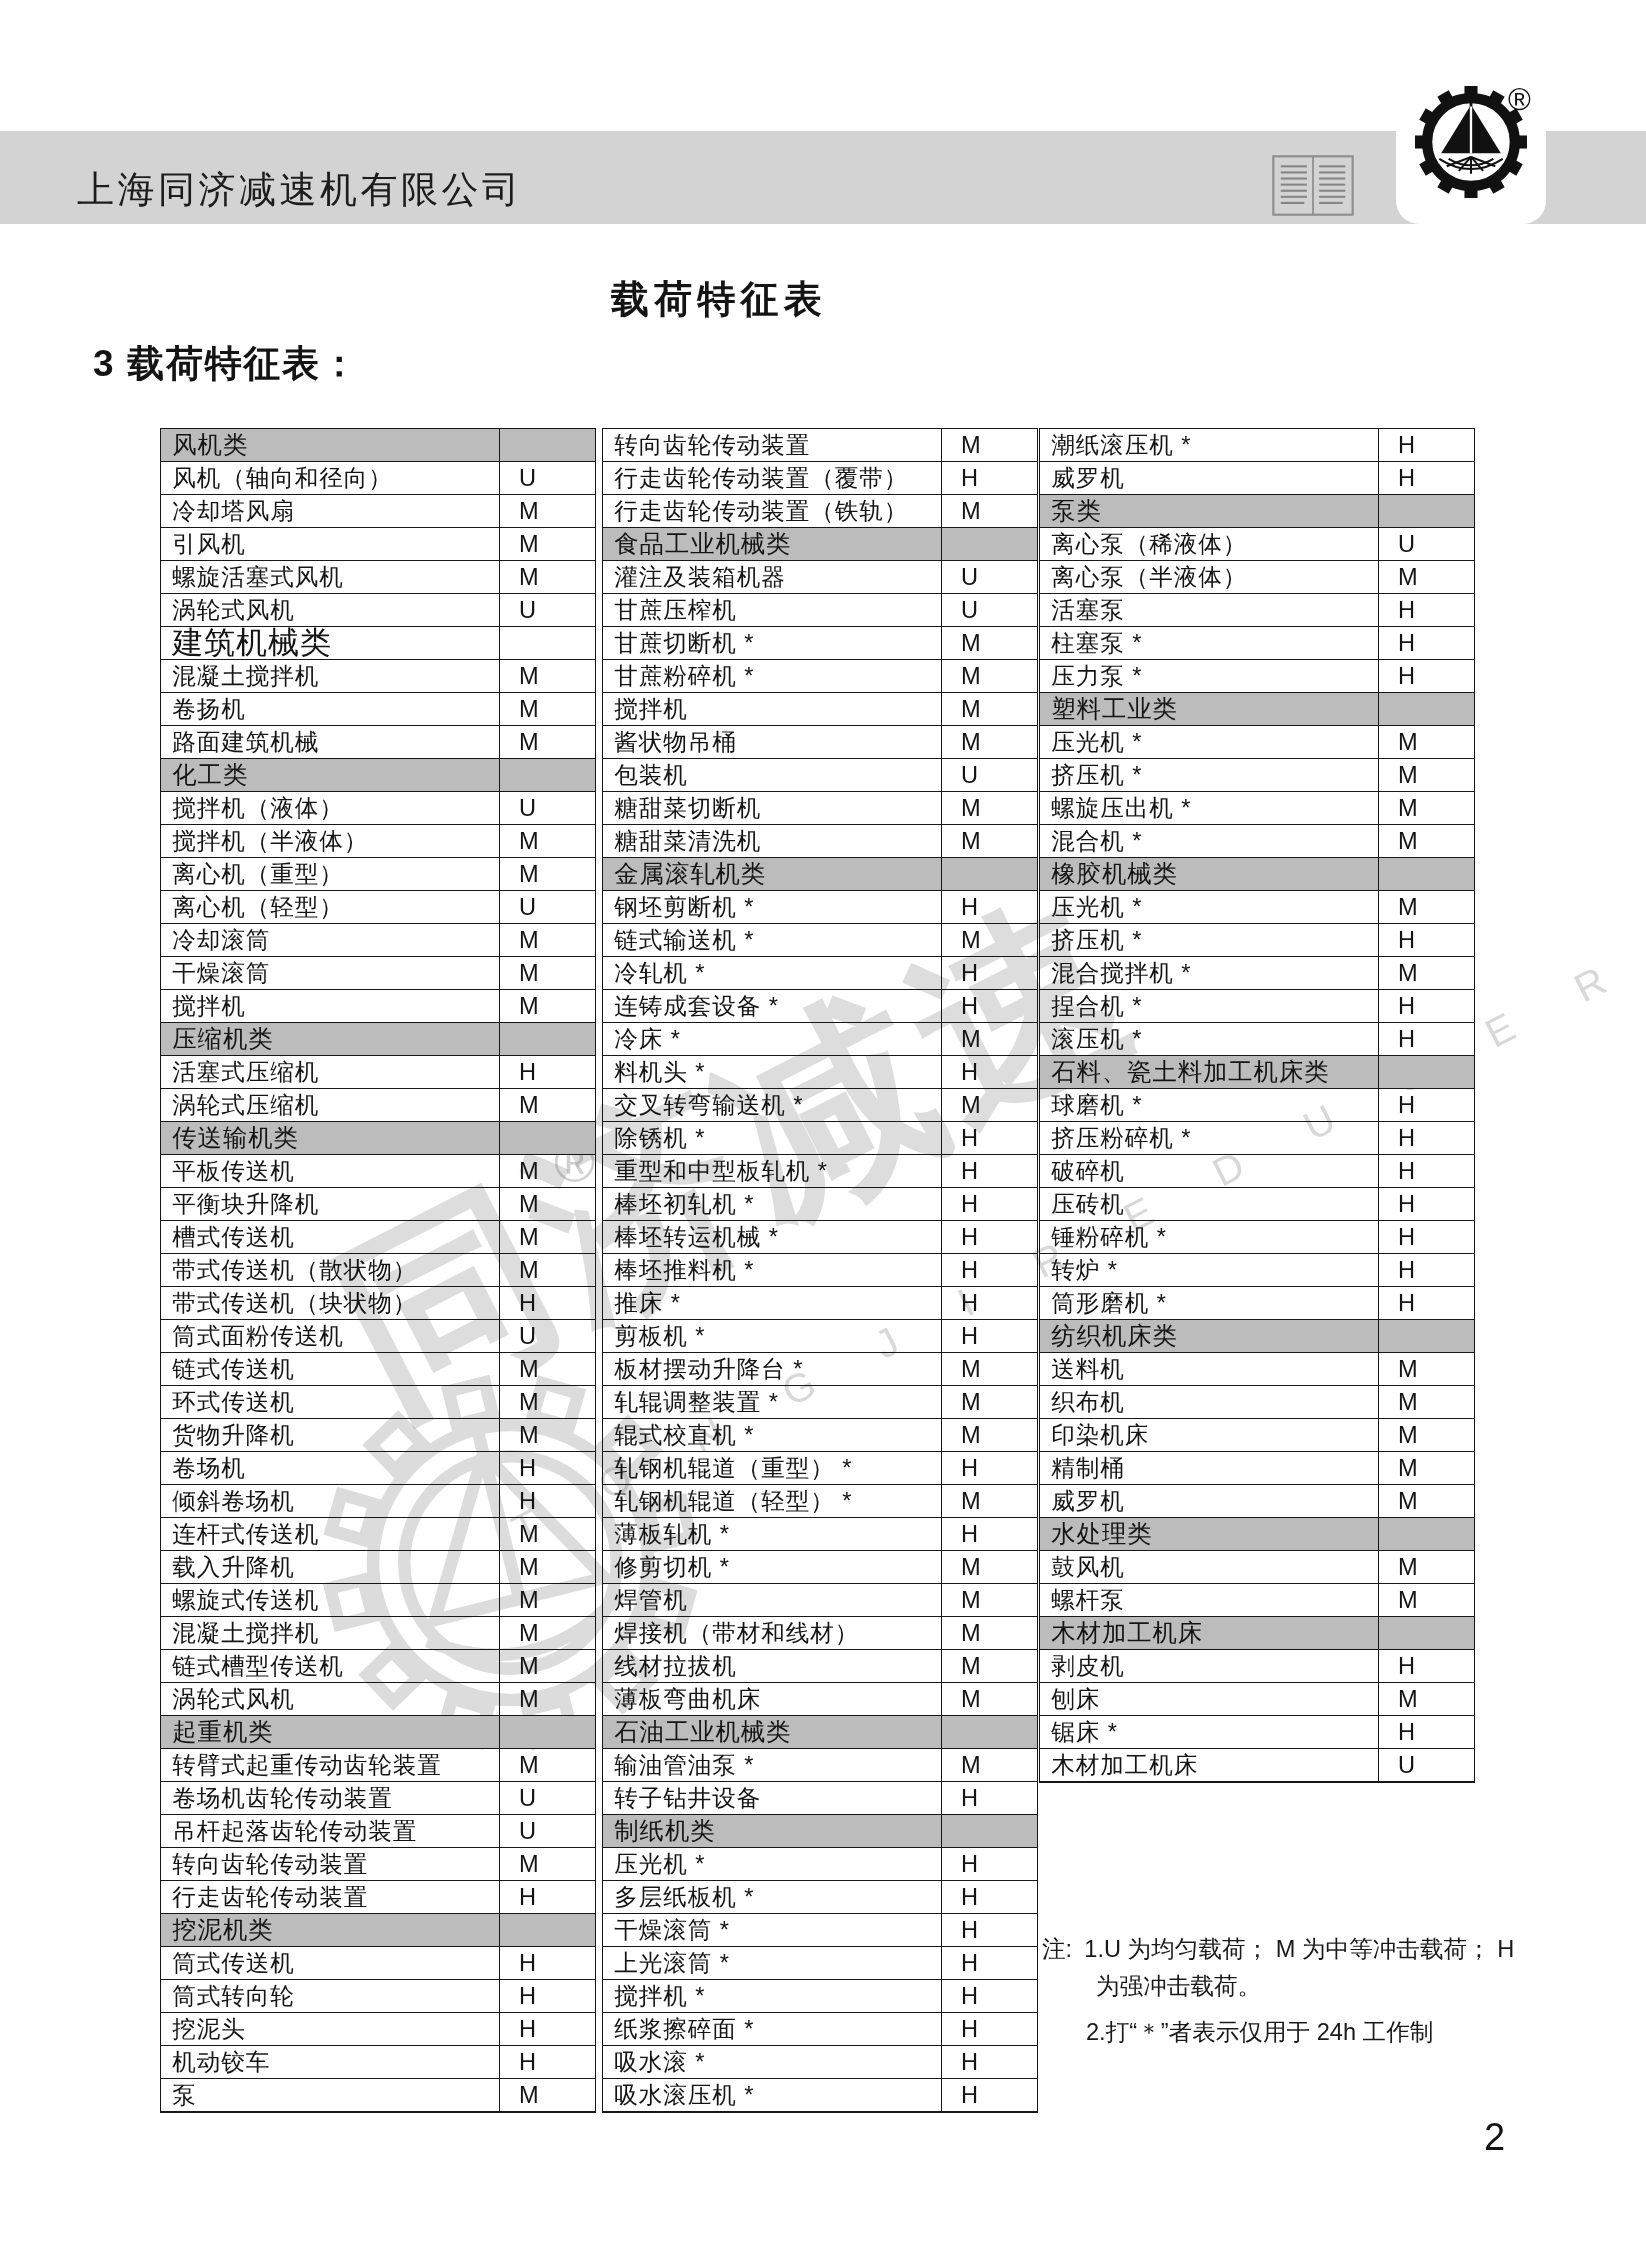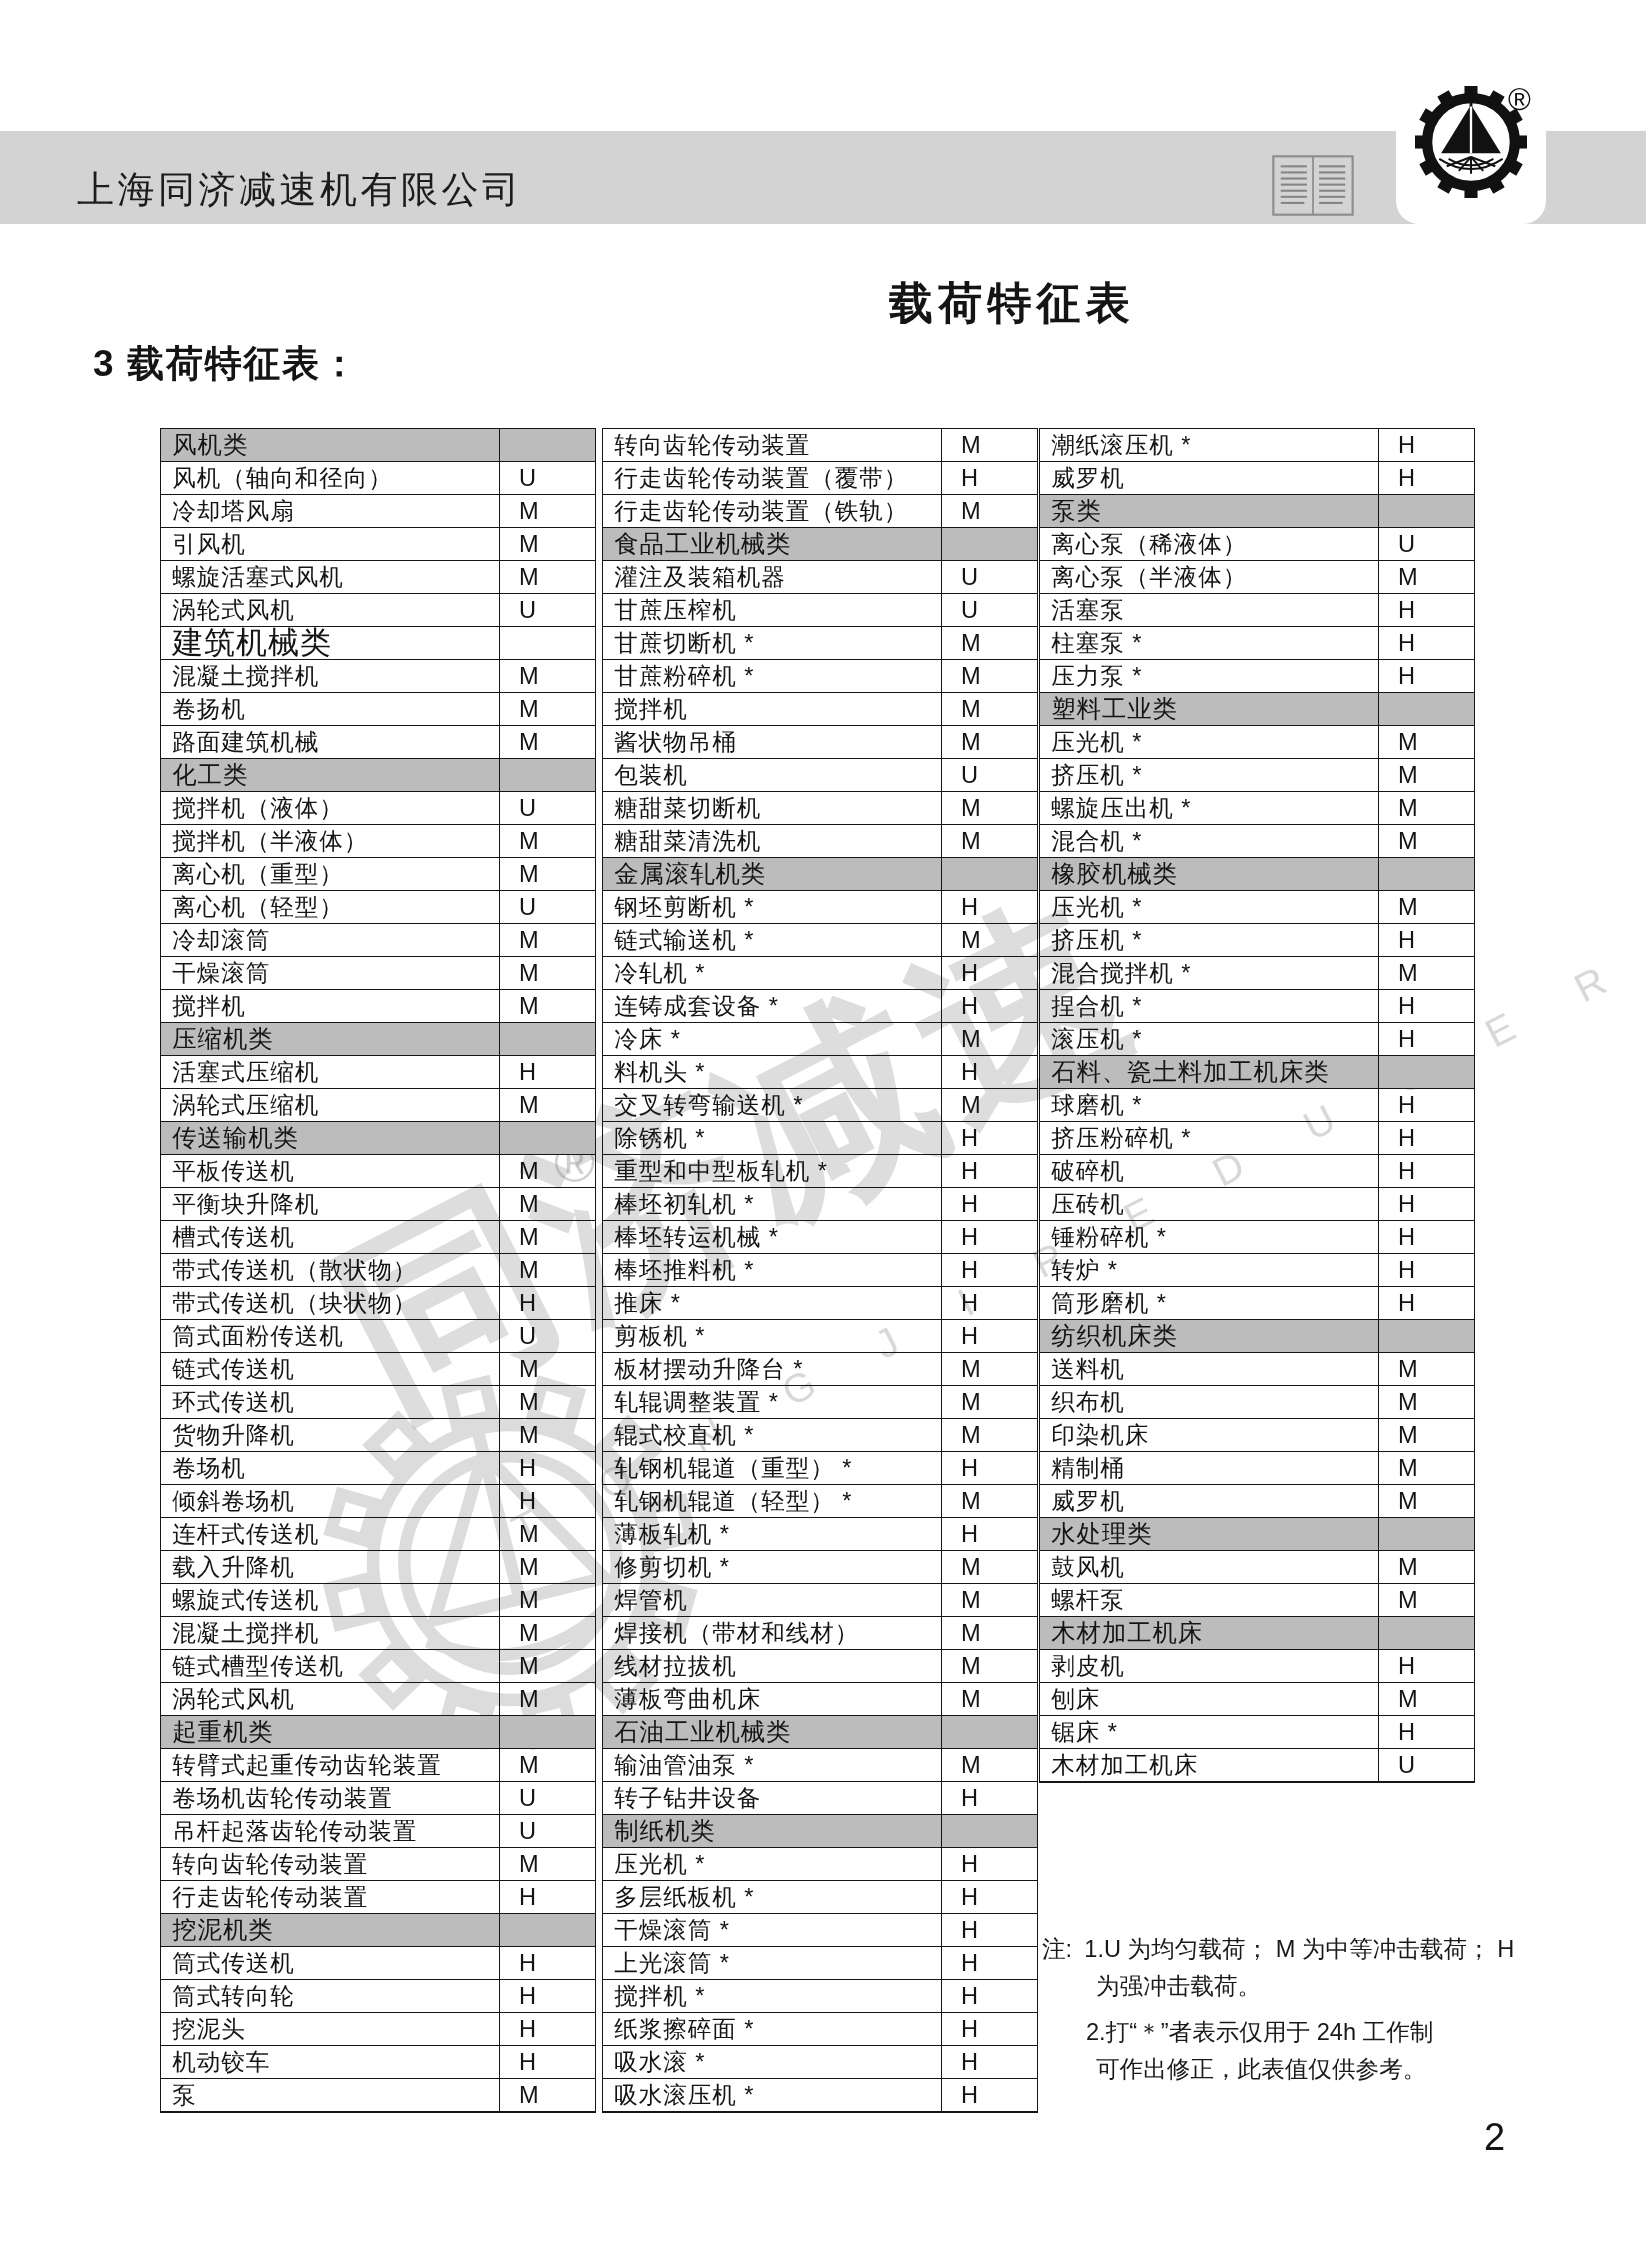--- a/index.html
+++ b/index.html
@@ -16,22 +16,22 @@
   }
   .book-icon{position:absolute;left:1272px;top:155px;z-index:2;}
   .logo-box{
     position:absolute;left:1396px;top:51px;width:150px;height:173px;background:#ffffff;
     border-radius:23px;z-index:2;
   }
   .logo-box svg.gear{position:absolute;left:19px;top:35px;}
   .reg-mark{position:absolute;left:112px;top:31px;font-size:31px;color:#111;z-index:3;}
   
   .doc-title{
-    position:absolute;left:611px;top:274px;width:524px;text-align:right;
-    font-size:44px;font-weight:bold;letter-spacing:5.2px;z-index:2;white-space:nowrap;
+    position:absolute;left:611px;top:274px;width:524px;text-align:left;
+    font-size:38px;font-weight:bold;letter-spacing:5.2px;z-index:2;white-space:nowrap;
   }
   .section-heading{
     position:absolute;left:93px;top:339px;font-size:37px;font-weight:bold;
     letter-spacing:1.7px;z-index:2;white-space:nowrap;
   }
   
   .col-table{
     position:absolute;top:428px;width:436px;box-sizing:border-box;
     border-left:1.7px solid #161616;border-right:1.7px solid #161616;border-bottom:2.6px solid #161616;
     z-index:2;background:transparent;
@@ -741,19 +741,18 @@
       </div>
     </div>
 
   <div class="notes">
     <div class="note-line note-first">
       <span class="note-label">注:</span>
       <span>1.U 为均匀载荷； M 为中等冲击载荷； H</span>
     </div>
     <div class="note-line indent-a">为强冲击载荷。</div>
     <div class="note-line indent-b">2.打“＊”者表示仅用于 24h 工作制</div>
-    <div class="note-line indent-a">可作出修正，此表值仅供参考。</div>
   </div>
 
   <div class="page-number">2</div>
 
 </div>
 
 
 </body></html>

